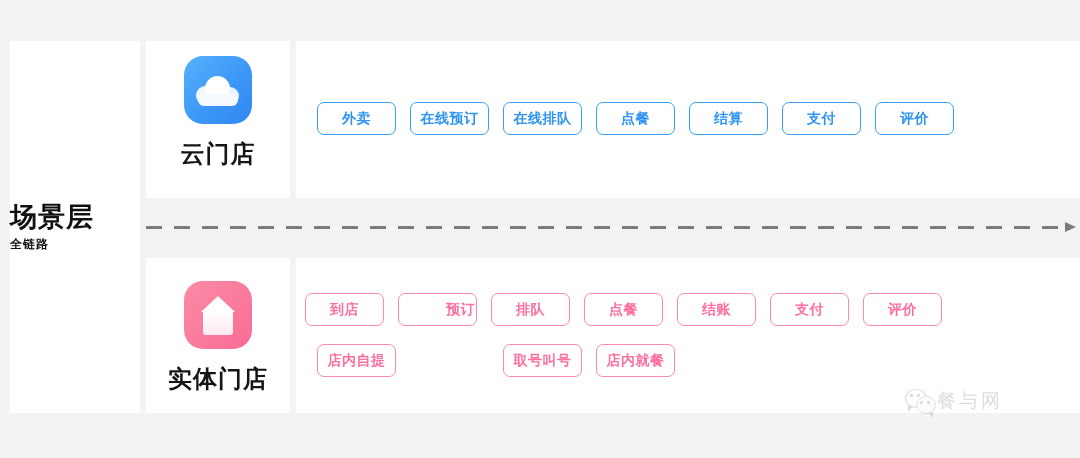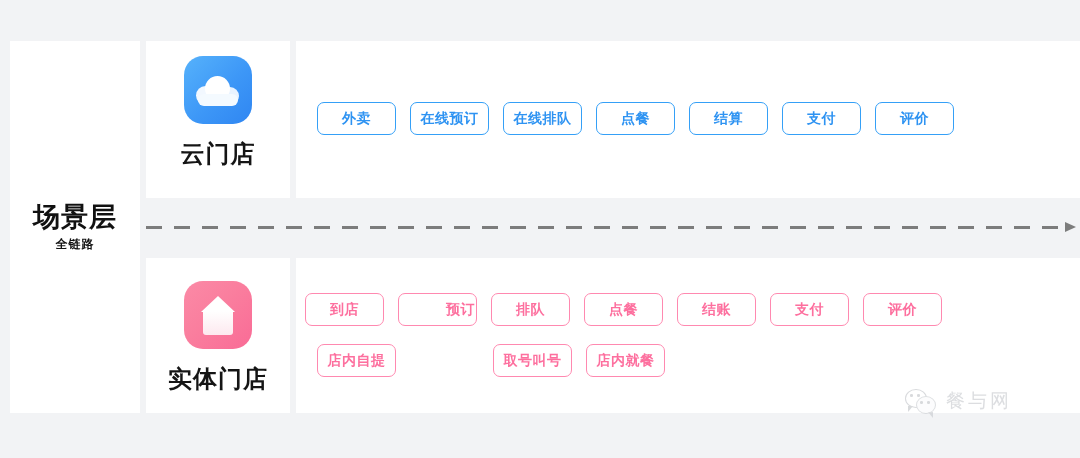--- a/index.html
+++ b/index.html
@@ -17,21 +17,21 @@
 
   #panel-label{left:10px;top:41px;width:130px;height:372px;}
   #panel-icon-top{left:146px;top:41px;width:144px;height:157px;}
   #panel-tags-top{left:296px;top:41px;width:784px;height:157px;}
   #panel-icon-bottom{left:146px;top:258px;width:144px;height:155px;}
   #panel-tags-bottom{left:296px;top:258px;width:784px;height:155px;}
 
   
   #label-block{
     position:absolute;left:10px;top:41px;width:130px;height:372px;
-    display:flex;flex-direction:column;align-items:center;justify-content:center;
+    display:flex;flex-direction:column;justify-content:center;
     line-height:1;
   }
   #label-title{
     font-size:27px;font-weight:bold;color:#111;letter-spacing:1px;
   }
   #label-sub{
     font-size:12px;font-weight:bold;color:#111;margin-top:7px;letter-spacing:1px;
   }
 
   
@@ -95,21 +95,21 @@
     font-size:14px;font-weight:bold;letter-spacing:.5px;
     margin-right:14px;
   }
   .tag.blue{border:1.6px solid #35a0f7;color:#2e93f2;}
   .tag.pink{border:1.6px solid #ff89b0;color:#fd6f9e;}
   .tag.ghost{border-color:transparent;color:transparent;background:transparent;}
 
   
   #watermark{
     position:absolute;left:905px;top:388px;
-    display:flex;align-items:center;gap:9px;opacity:.55;
+    display:flex;align-items:center;gap:0;opacity:.55;
   }
   #watermark .wx{position:relative;width:32px;height:24px;}
   #watermark .wx .b1{
     position:absolute;left:0;top:0;width:20px;height:17px;border-radius:50%;
     border:1.6px solid #b9bcc1;background:transparent;
   }
   #watermark .wx .b1::after{
     content:"";position:absolute;left:2px;bottom:-5px;width:0;height:0;
     border-top:6px solid #b9bcc1;border-right:5px solid transparent;
   }
@@ -182,21 +182,21 @@
   <div class="tag-row" id="tags-store-1">
       <div class="tag pink" style="width: 79px; margin-right: 14px;">到店</div>
       <div class="tag pink" style="width: 79px; margin-right: 14px; padding-left: 46px;">预订</div>
       <div class="tag pink" style="width: 79px; margin-right: 14px;">排队</div>
       <div class="tag pink" style="width: 79px; margin-right: 14px;">点餐</div>
       <div class="tag pink" style="width: 79px; margin-right: 14px;">结账</div>
       <div class="tag pink" style="width: 79px; margin-right: 14px;">支付</div>
       <div class="tag pink" style="width: 79px; margin-right: 14px;">评价</div>
     </div>
   <div class="tag-row" id="tags-store-2">
-      <div class="tag pink" style="width: 79px; margin-right: 4px;">店内自提</div>
+      <div class="tag pink" style="width: 79px; margin-right: 14px;">店内自提</div>
       <div class="tag pink ghost" style="width: 79px; margin-right: 14px;"></div>
       <div class="tag pink" style="width: 79px; margin-right: 14px;">取号叫号</div>
       <div class="tag pink" style="width: 79px; margin-right: 14px;">店内就餐</div>
     </div>
 
   <div id="watermark">
     <div class="wx">
       <div class="b1"></div>
         <div class="b2"></div>
       <div class="dot" style="left:5px;top:5px;"></div>

